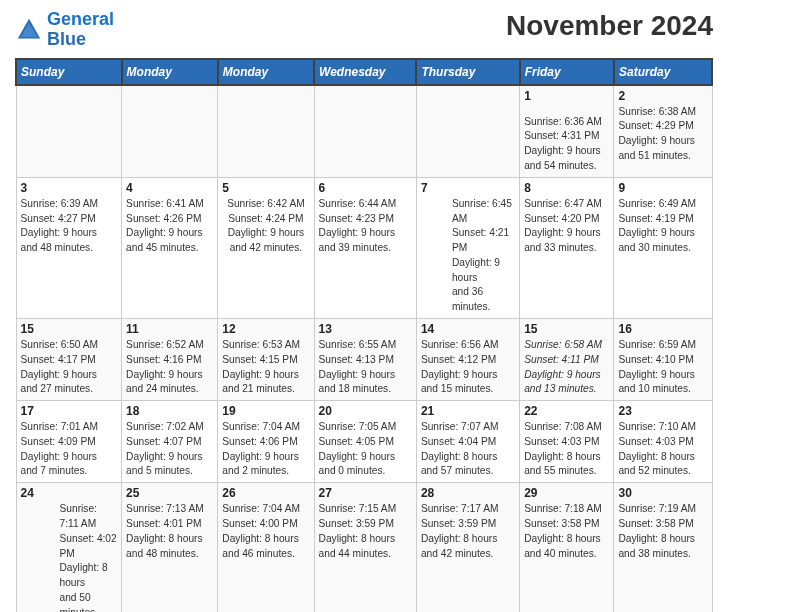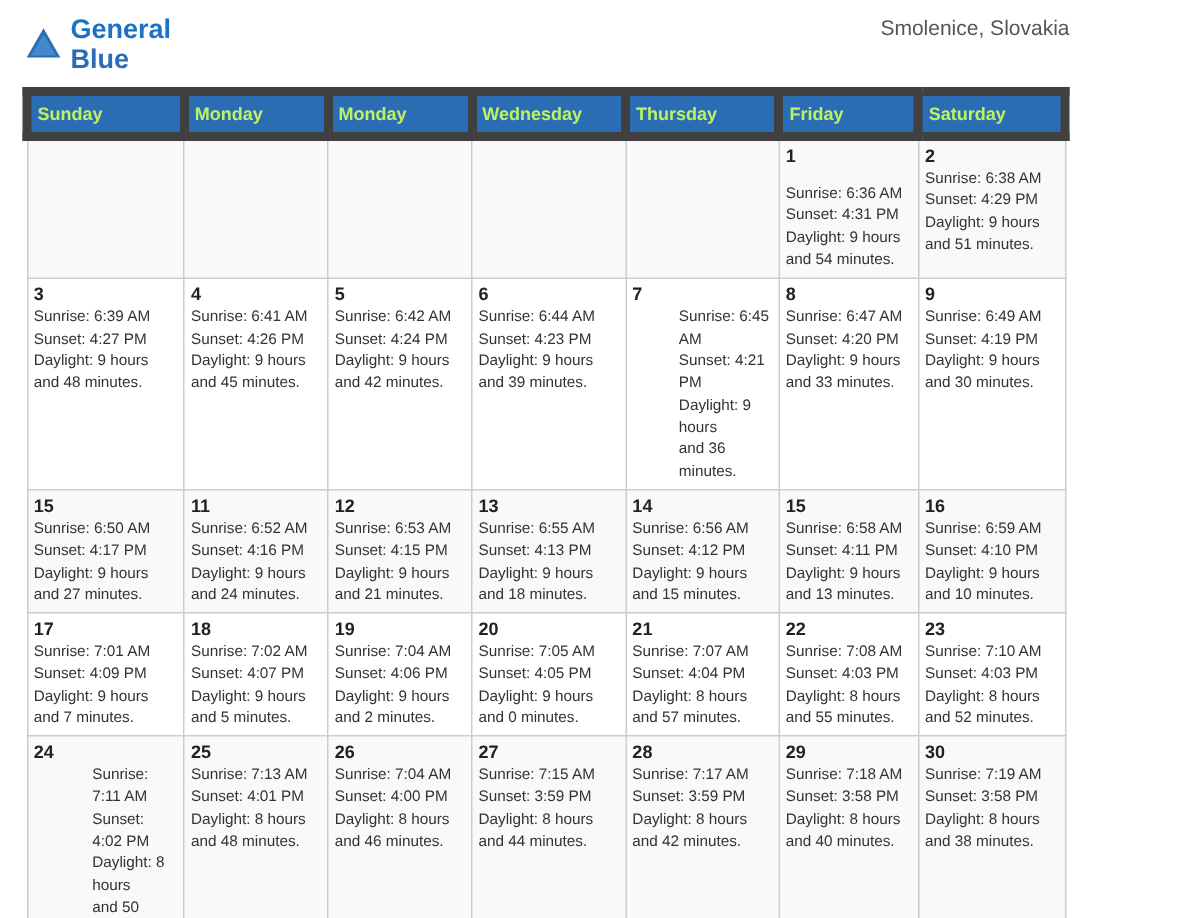--- a/index.html
+++ b/index.html
@@ -50,25 +50,26 @@
       font-size: 14px;
       color: #555;
     }
     table {
       width: 100%;
       border-collapse: collapse;
       font-size: 10.5px;
     }
     thead tr th {
       background: #2a6db5;
-      color: #bef264;
+      color: #ffffff;
       padding: 5px 4px;
       text-align: left;
       font-size: 12px;
-      border: 6px solid #404040;
+      border: 2px solid #404040;
+      font-style: italic;
     }
     tbody tr td {
       border: 1px solid #ccc;
       vertical-align: top;
       padding: 3px 4px;
       height: 82px;
       width: 113px;
       background: #fff;
     }
     tbody tr:nth-child(odd) td {
@@ -104,21 +105,21 @@
         <polygon points="20,10 32,30 8,30" fill="#5ba3e0" opacity="0.5"></polygon>
       </svg>
       <div>
         <div class="logo-text">
           <span>General</span><br>
           <span style="color:#2a6db5">Blue</span>
         </div>
       </div>
     </div>
     <div class="title-block">
-      <div class="subtitle">Smolenice, Slovakia</div>
+      <div class="month-title">November 2024</div>
     </div>
   </div>
 
   <table>
     <thead>
       <tr>
         <th>Sunday</th>
         <th>Monday</th>
         <th>Monday</th>
         <th>Wednesday</th>
@@ -159,21 +160,21 @@
           </td>
           <td>
             <span class="day-num">4</span>
             <div class="day-info" style="white-space: pre-line;">Sunrise: 6:41 AM
 Sunset: 4:26 PM
 Daylight: 9 hours
 and 45 minutes.</div>
           </td>
           <td>
             <span class="day-num">5</span>
-            <div class="day-info" style="white-space: pre-line;">Sunrise: 6:42 AM
+            <div class="day-info" style="white-space: pre-line; text-align: center;">Sunrise: 6:42 AM
 Sunset: 4:24 PM
 Daylight: 9 hours
 and 42 minutes.</div>
           </td>
           <td>
             <span class="day-num">6</span>
             <div class="day-info" style="white-space: pre-line;">Sunrise: 6:44 AM
 Sunset: 4:23 PM
 Daylight: 9 hours
 and 39 minutes.</div>
@@ -231,21 +232,21 @@
           </td>
           <td>
             <span class="day-num">14</span>
             <div class="day-info" style="white-space: pre-line;">Sunrise: 6:56 AM
 Sunset: 4:12 PM
 Daylight: 9 hours
 and 15 minutes.</div>
           </td>
           <td>
             <span class="day-num">15</span>
-            <div class="day-info" style="white-space: pre-line;">Sunrise: 6:58 AM
+            <div class="day-info" style="white-space: pre-line; font-style: italic;">Sunrise: 6:58 AM
 Sunset: 4:11 PM
 Daylight: 9 hours
 and 13 minutes.</div>
           </td>
           <td>
             <span class="day-num">16</span>
             <div class="day-info" style="white-space: pre-line;">Sunrise: 6:59 AM
 Sunset: 4:10 PM
 Daylight: 9 hours
 and 10 minutes.</div>

